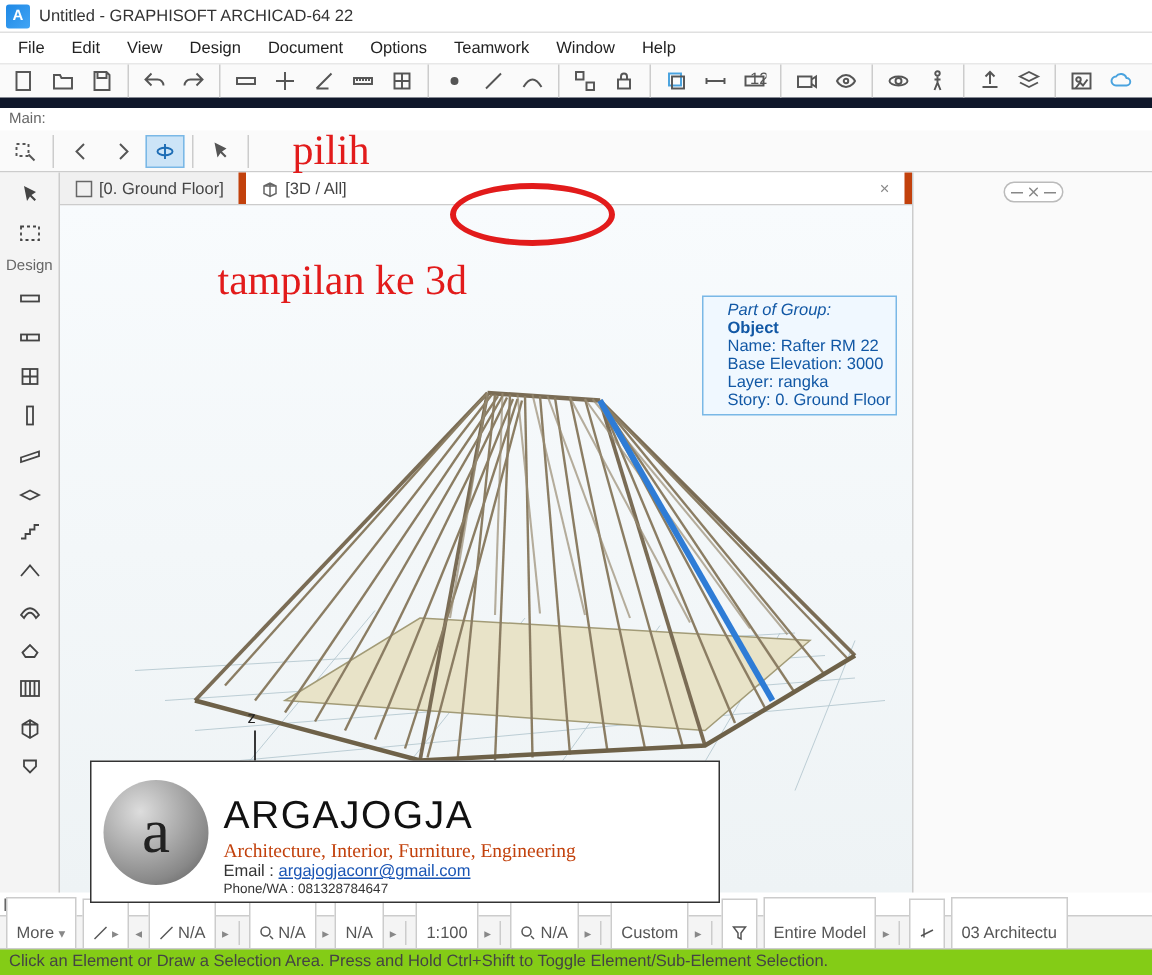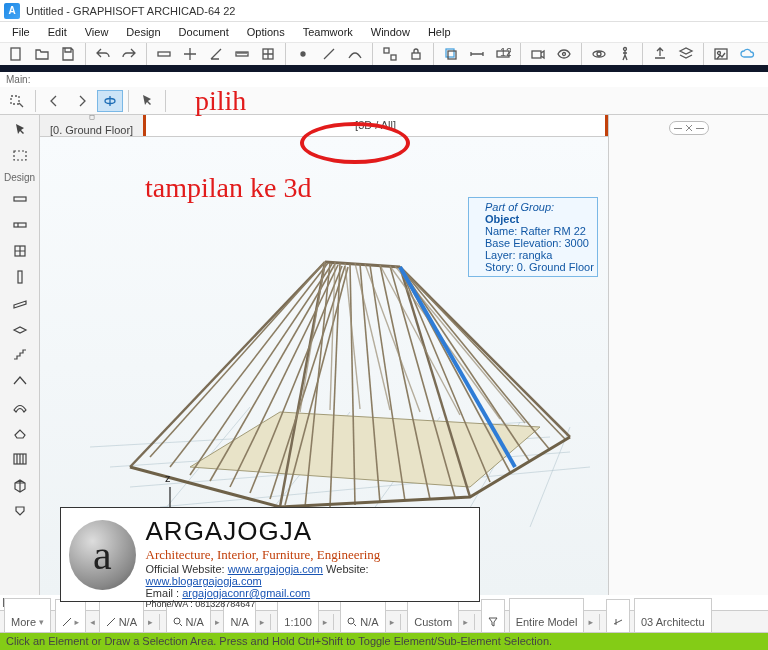--- a/index.html
+++ b/index.html
@@ -18,21 +18,21 @@
 .toolbar2 .tbtn { width:26px; height:22px; }
 .toolbar2 .active { background:#cce4f7; border:1px solid #7ab8e6; }
 .annot { position:absolute; color:#e21b1b; font-family: "Comic Sans MS", cursive; font-size:28px; font-weight:400; pointer-events:none; z-index:50;}
 .circle { position:absolute; border:4px solid #e21b1b; border-radius:50%; z-index:49; pointer-events:none;}
 .workspace { position: relative; height: 480px; display: flex; }
 .leftcol { width: 40px; background: #f4f4f4; border-right: 1px solid #ccc; display: flex; flex-direction: column; align-items: center; padding-top: 2px; }
 .leftcol .tool { width: 28px; height: 24px; margin: 1px 0; display:flex; align-items:center; justify-content:center; border:1px solid transparent;}
 .leftcol .tool svg { width:18px; height:16px; stroke:#444; fill:none; stroke-width:1.2;}
 .leftcol .hdr { font-size:10px; color:#666; padding:3px 0; width:100%; text-align:left; padding-left:4px;}
 .tabs { height: 22px; background: #f0f0f0; display: flex; align-items: stretch; border-bottom: 1px solid #ccc; }
-.tab { display:flex; align-items:center; padding: 0 10px; gap:4px; border-right:3px solid #c2410c; font-size:11px; color:#444;flex-direction:column; }
+.tab { display:flex; align-items:center; padding: 0 10px; gap:4px; border-right:5px solid #c2410c; font-size:11px; color:#444; }
 .tab.active { background:#fff; }
 .tab .ticon { width:12px; height:12px; }
 .tab .close { margin-left:6px; color:#888; }
 .rightpanel { width:160px; border-left:1px solid #ccc; background:#fafafa; display:flex; flex-direction:column;}
 .rightpanel .pill { margin:6px auto; width:40px; height:14px; border:1px solid #bbb; border-radius:7px; background:#fff; display:flex; align-items:center; justify-content:center; gap:4px;}
 .rightpanel .pill .dash{width:8px;height:1px;background:#888;}
 .rightpanel .pill .sc{width:6px;height:6px;}
 .canvas { flex:1; position:relative; background: linear-gradient(#f8fbfd,#eef3f5); overflow:hidden;}
 .tooltip { position:absolute; top:60px; right:10px; width:130px; background:#f0f8ff; border:1px solid #7ab8e6; padding:3px 16px; font-size:10px; color:#1258a5; z-index:30;}
 .tooltip .hd { color:#1258a5; font-style:italic;}
@@ -459,23 +459,20 @@
     </div>
   </div>
 </div>
 
 <div class="watermark">
   <div class="circ">a</div>
   <div class="txt">
     <div class="big">ARGAJOGJA</div>
     <div class="sub">Architecture, Interior, Furniture, Engineering</div>
     <div class="line">
-      <span>Official Website: </span><a>www.argajogja.com</a><span> Website: </span><a>www.blogargajogja.com</a>
-    </div>
-    <div class="line">
       <span>Email : </span><a>argajogjaconr@gmail.com</a>
     </div>
     <div class="line">Phone/WA : 081328784647</div>
   </div>
 </div>
 
 <div class="docume">Docume</div>
 
 <div class="bottombar">
   <div class="chip">

